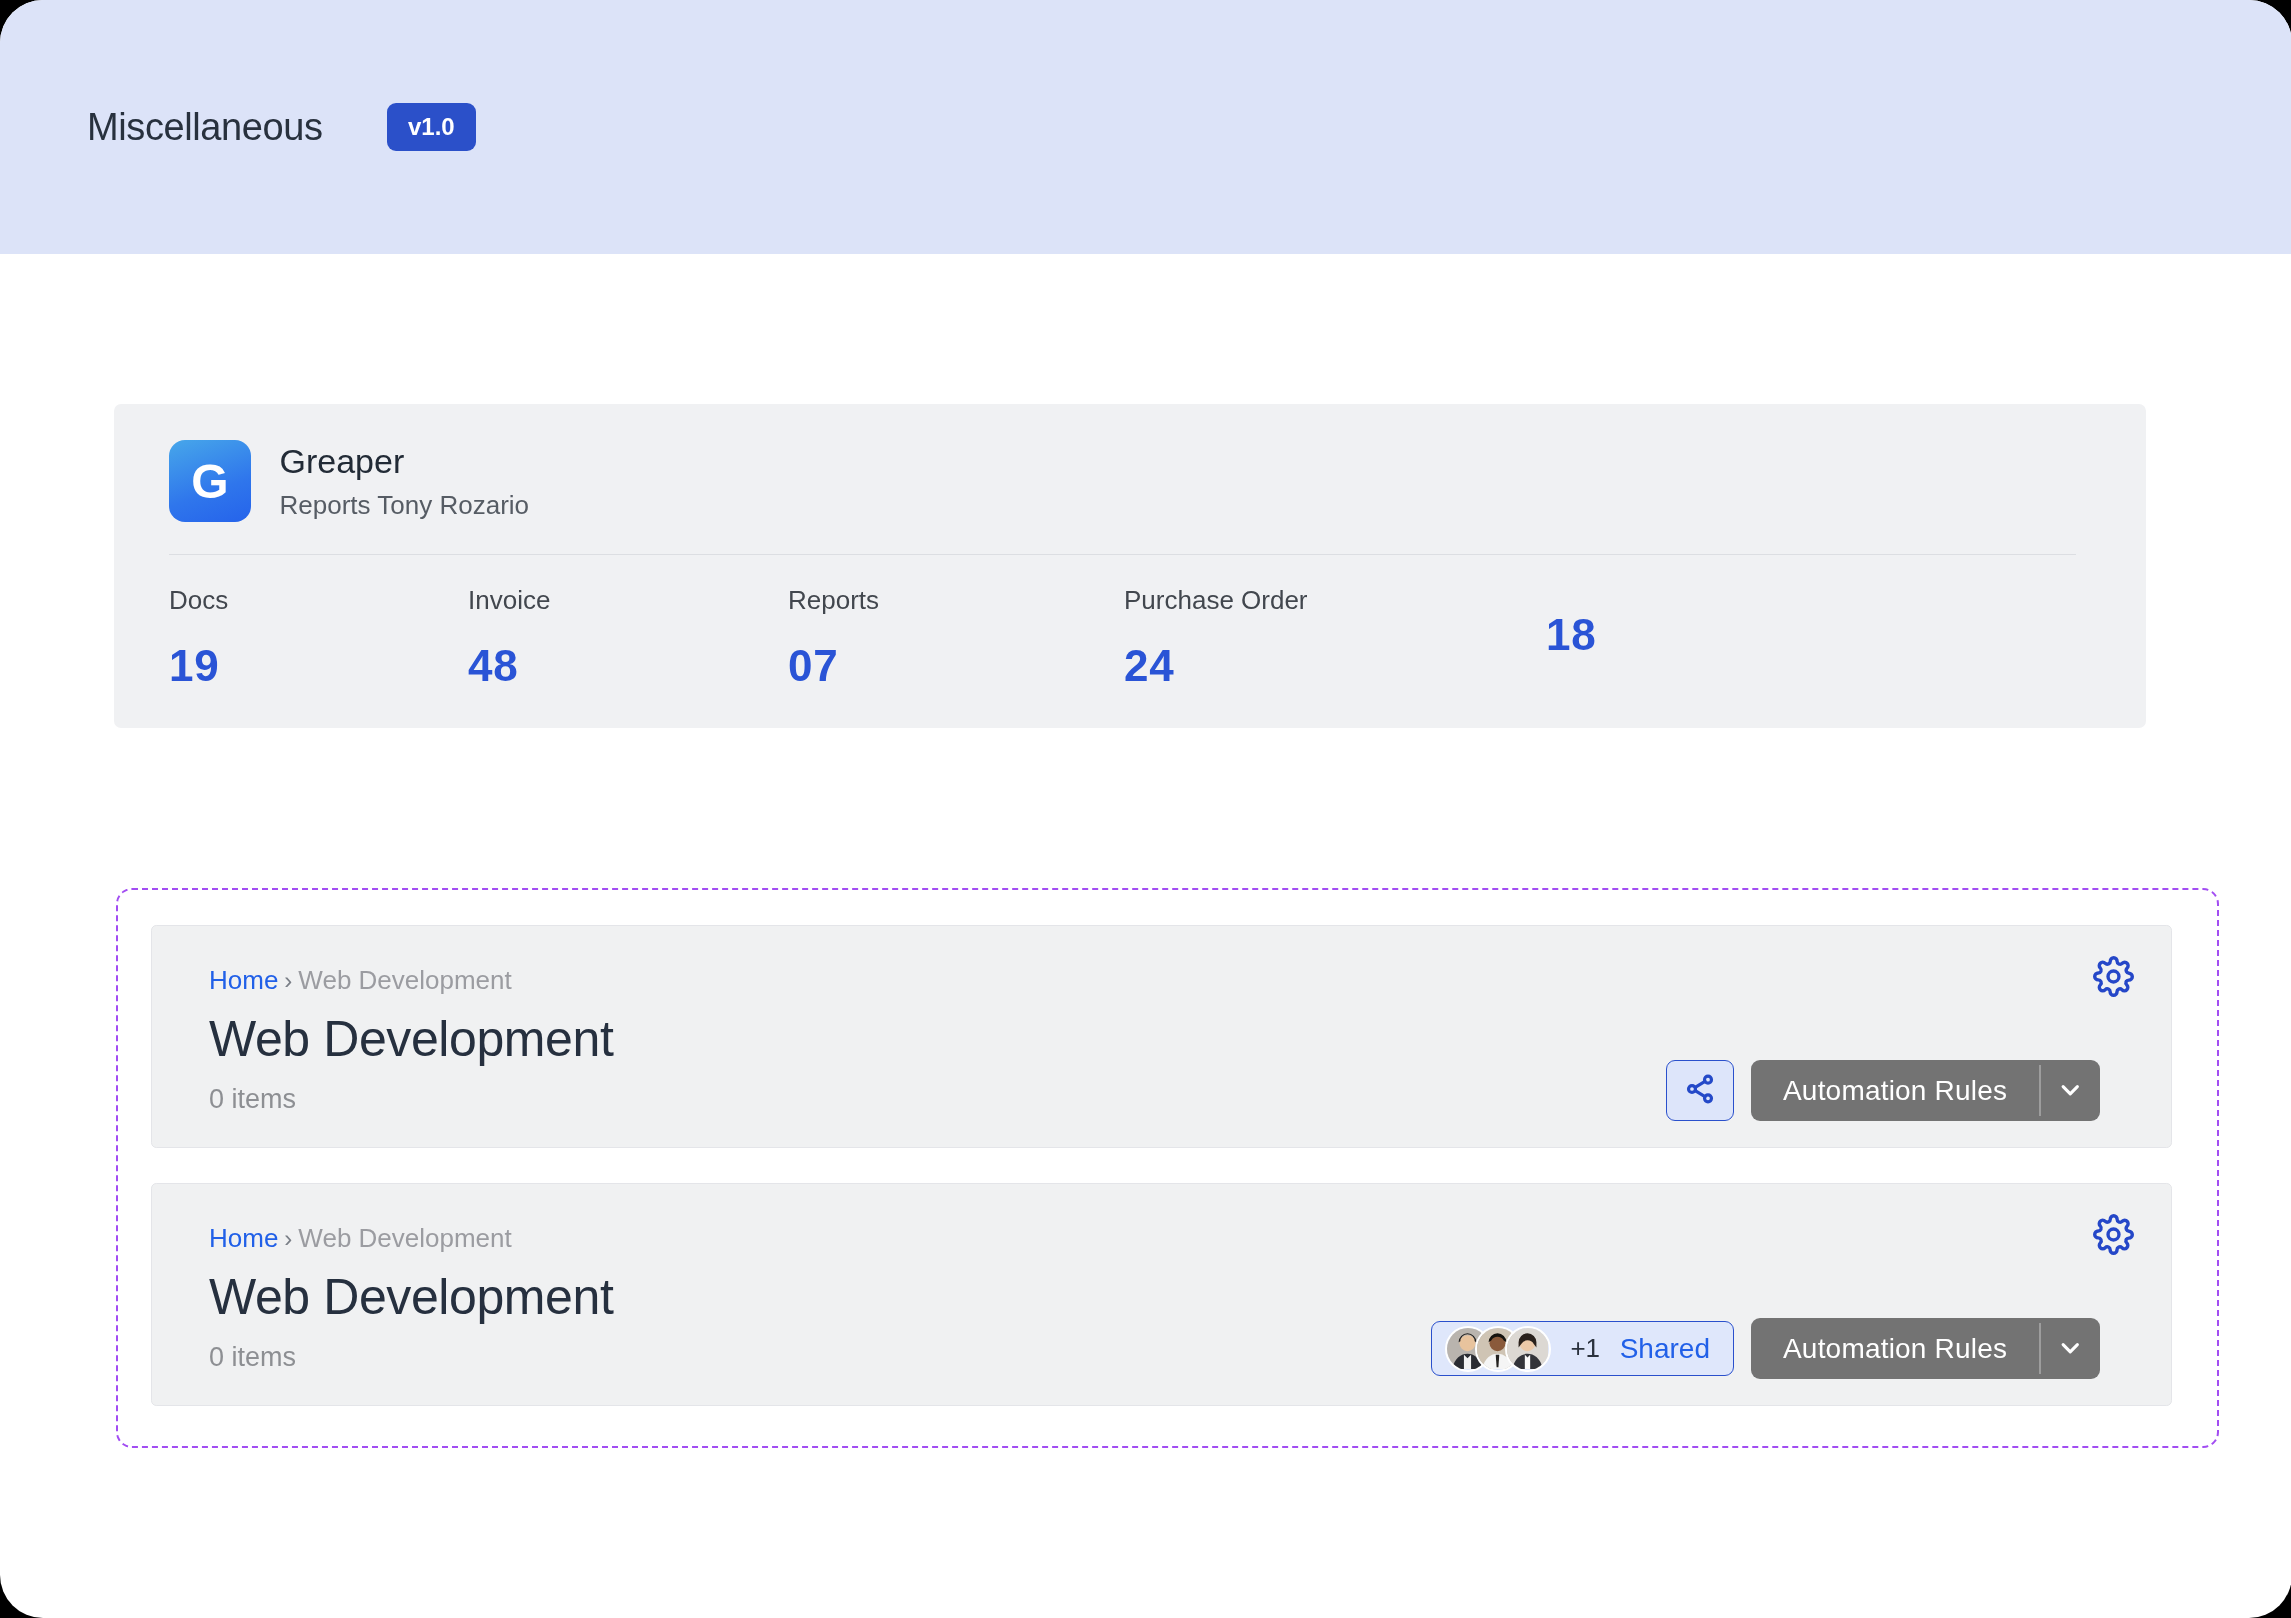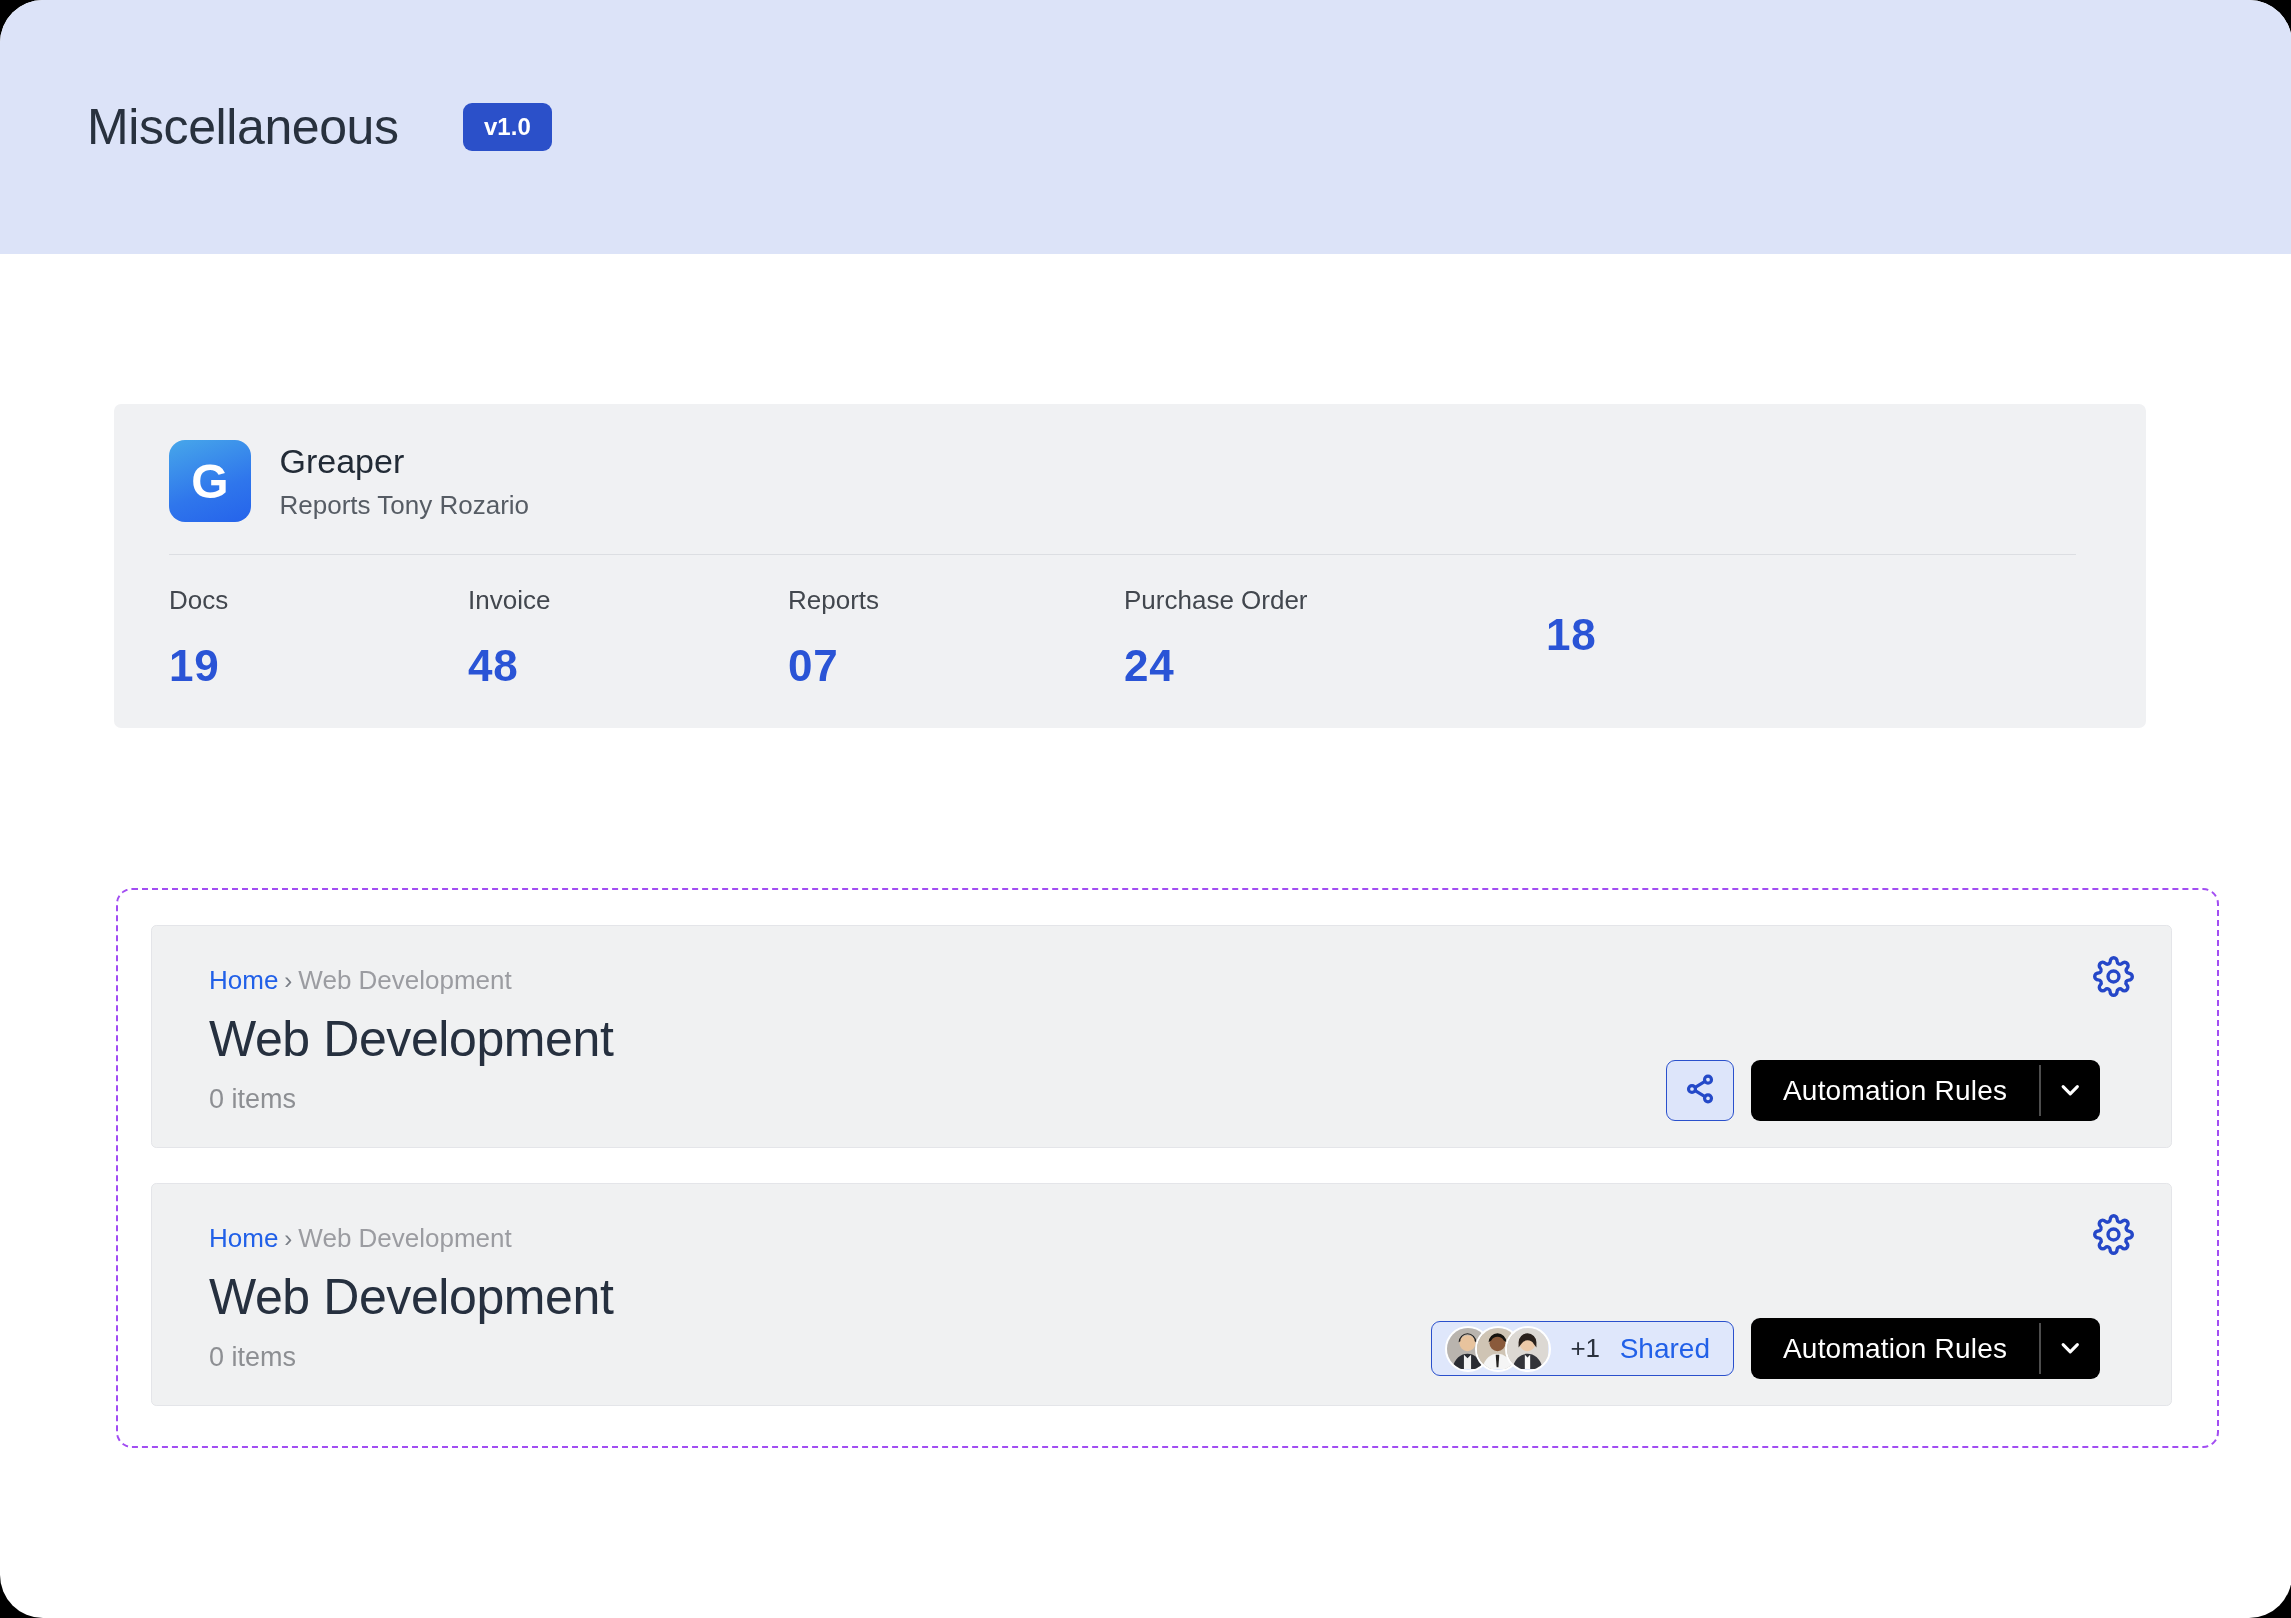--- a/index.html
+++ b/index.html
@@ -15,21 +15,21 @@
   }
 
   
   .header-band {
     height:254px;
     background:#dce3f8;
     display:flex; align-items:center;
     padding:0 87px;
   }
   .page-title {
-    font-size:50px; font-weight:500; color:#28313e; letter-spacing:-0.4px;
+    font-size:38px; font-weight:500; color:#28313e; letter-spacing:-0.4px;
   }
   .version-badge {
     margin-left:64px;
     background:#2b50c9; color:#fff;
     font-size:24px; font-weight:700;
     padding:11.6px 21.4px; border-radius:9px;
     line-height:1;
   }
 
   
@@ -99,21 +99,21 @@
   .share-btn {
     width:68px; height:61px;
     background:#dde5fa;
     border:1.8px solid #2a50cc;
     border-radius:9px;
     display:flex; align-items:center; justify-content:center;
     cursor:pointer; padding:0;
   }
   .automation-btn {
     height:61px;
-    background:#000000;
+    background:#737373;
     border:none; border-radius:9px;
     display:flex; align-items:stretch;
     cursor:pointer; padding:0;
     color:#fff;
   }
   .automation-label {
     display:flex; align-items:center;
     padding:0 32px;
     font-size:28px; font-weight:500; letter-spacing:0.2px;
     font-family:"Liberation Sans", sans-serif;

